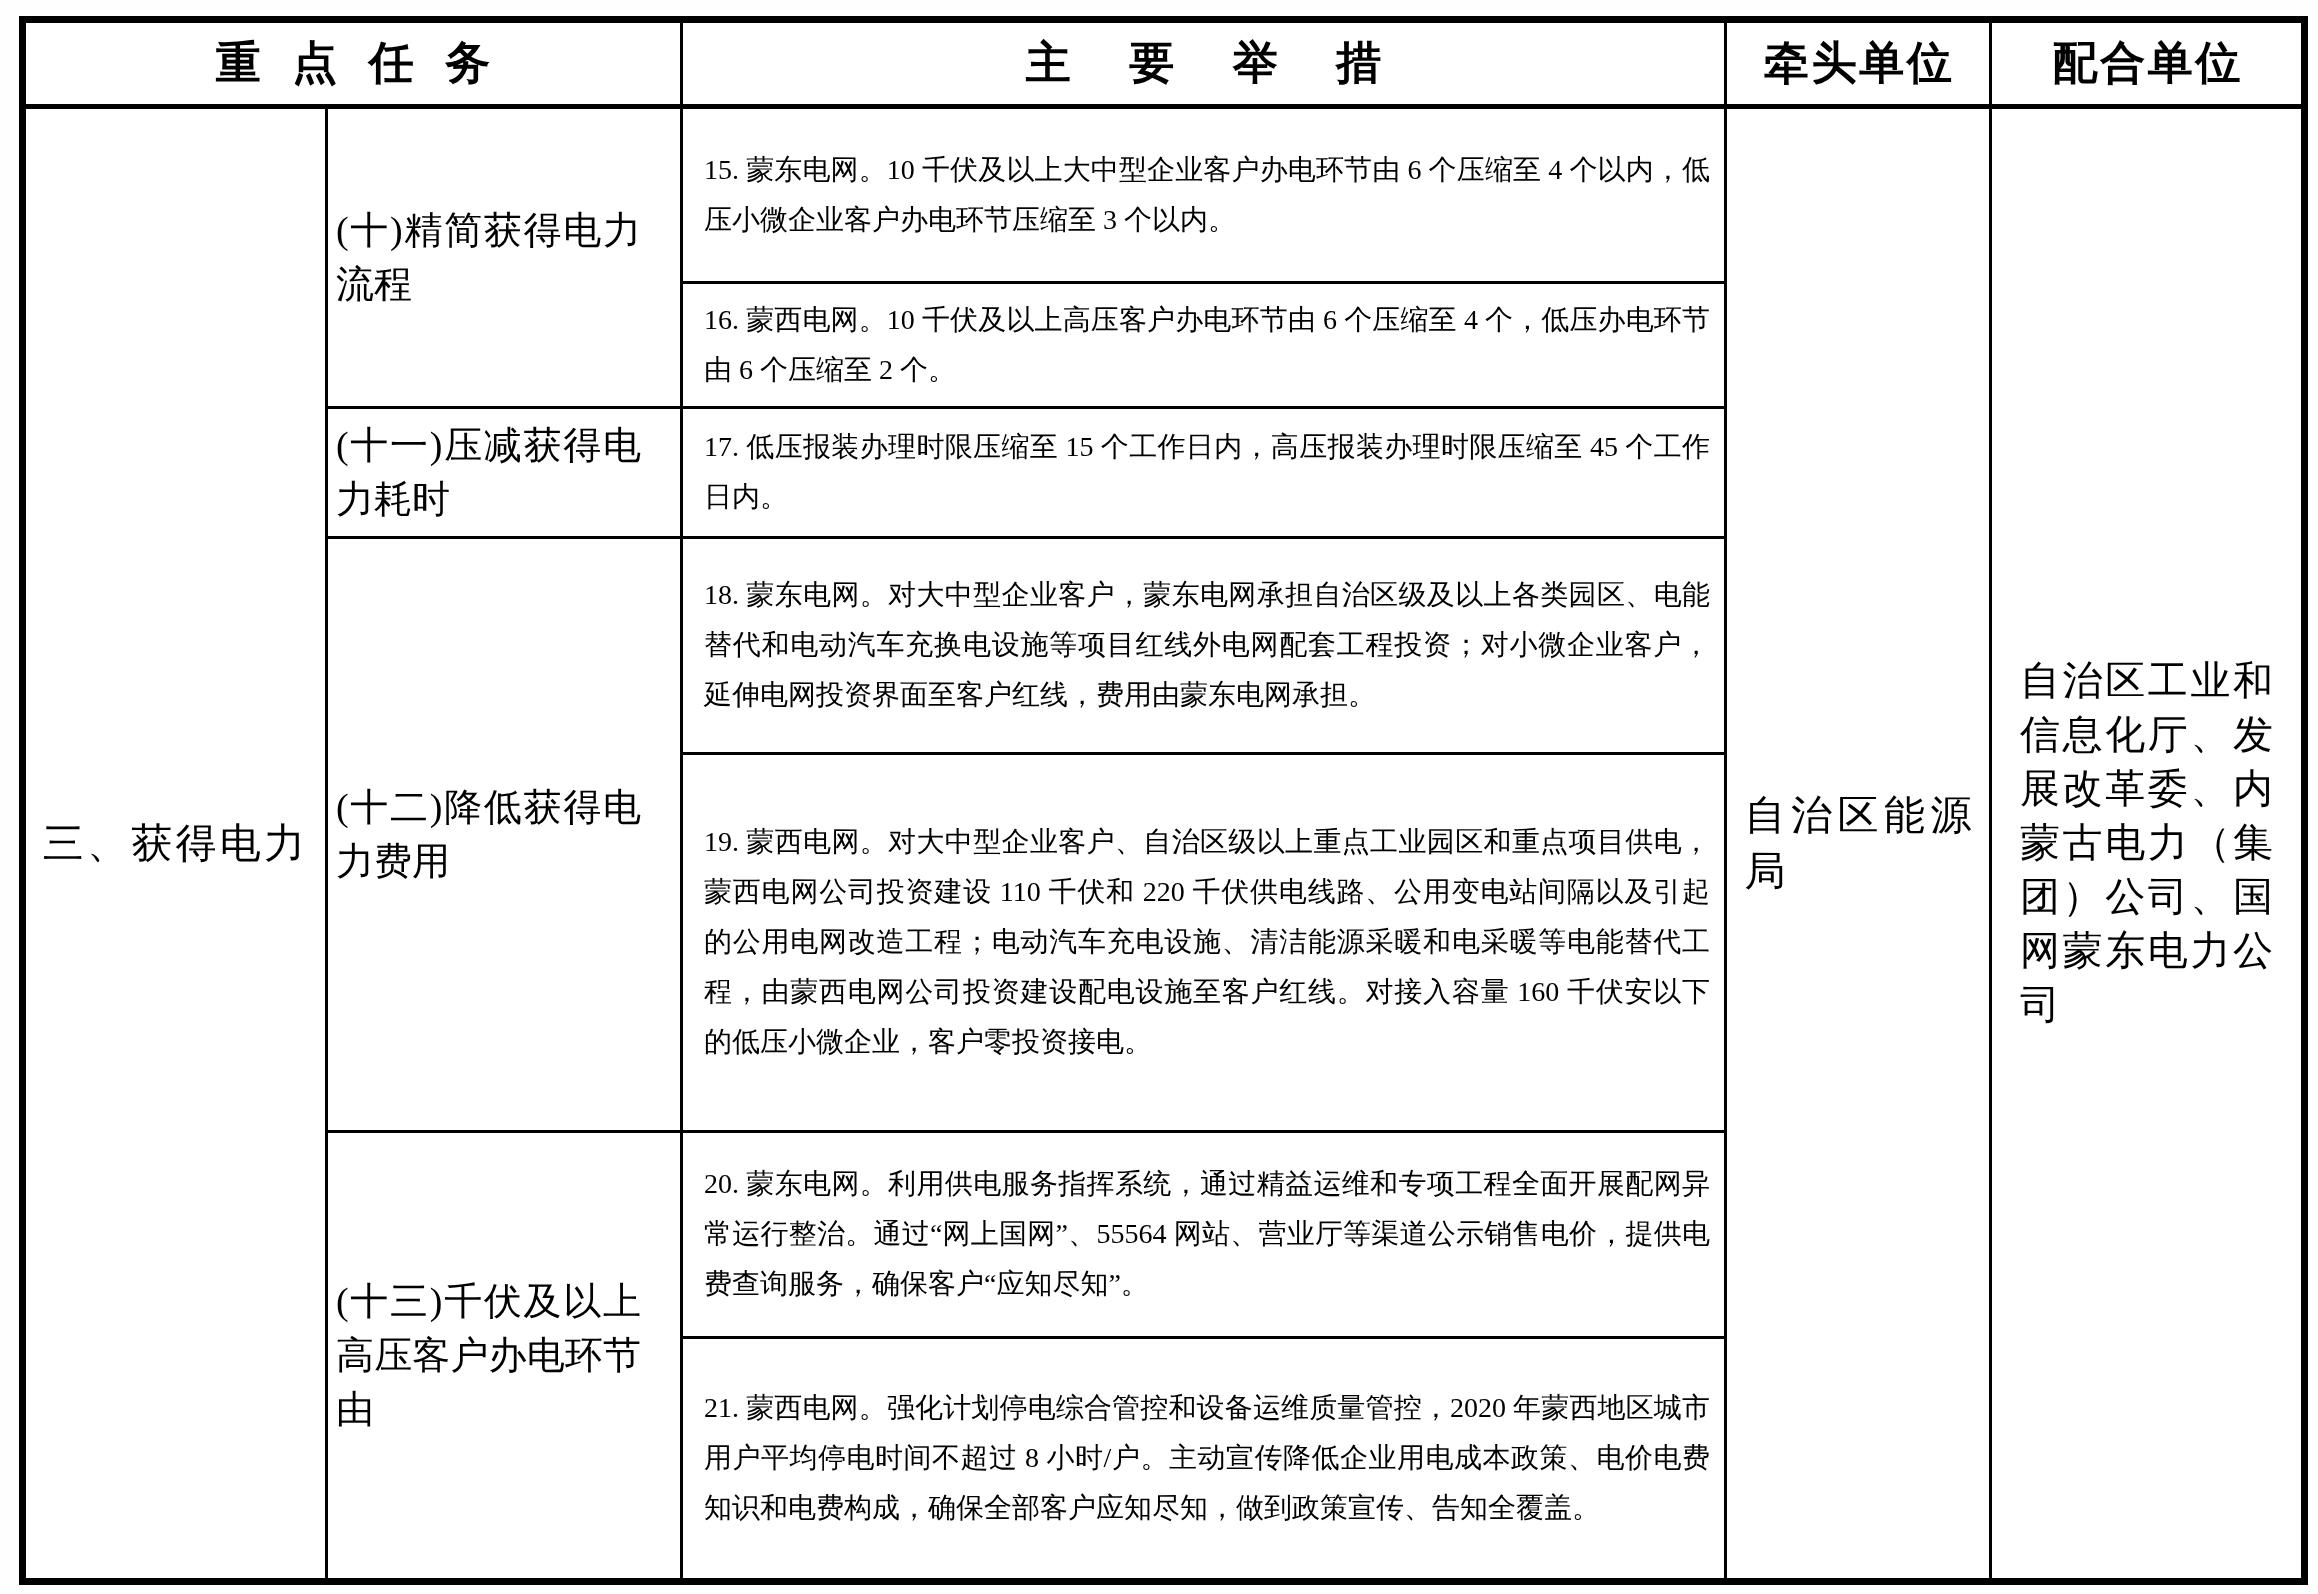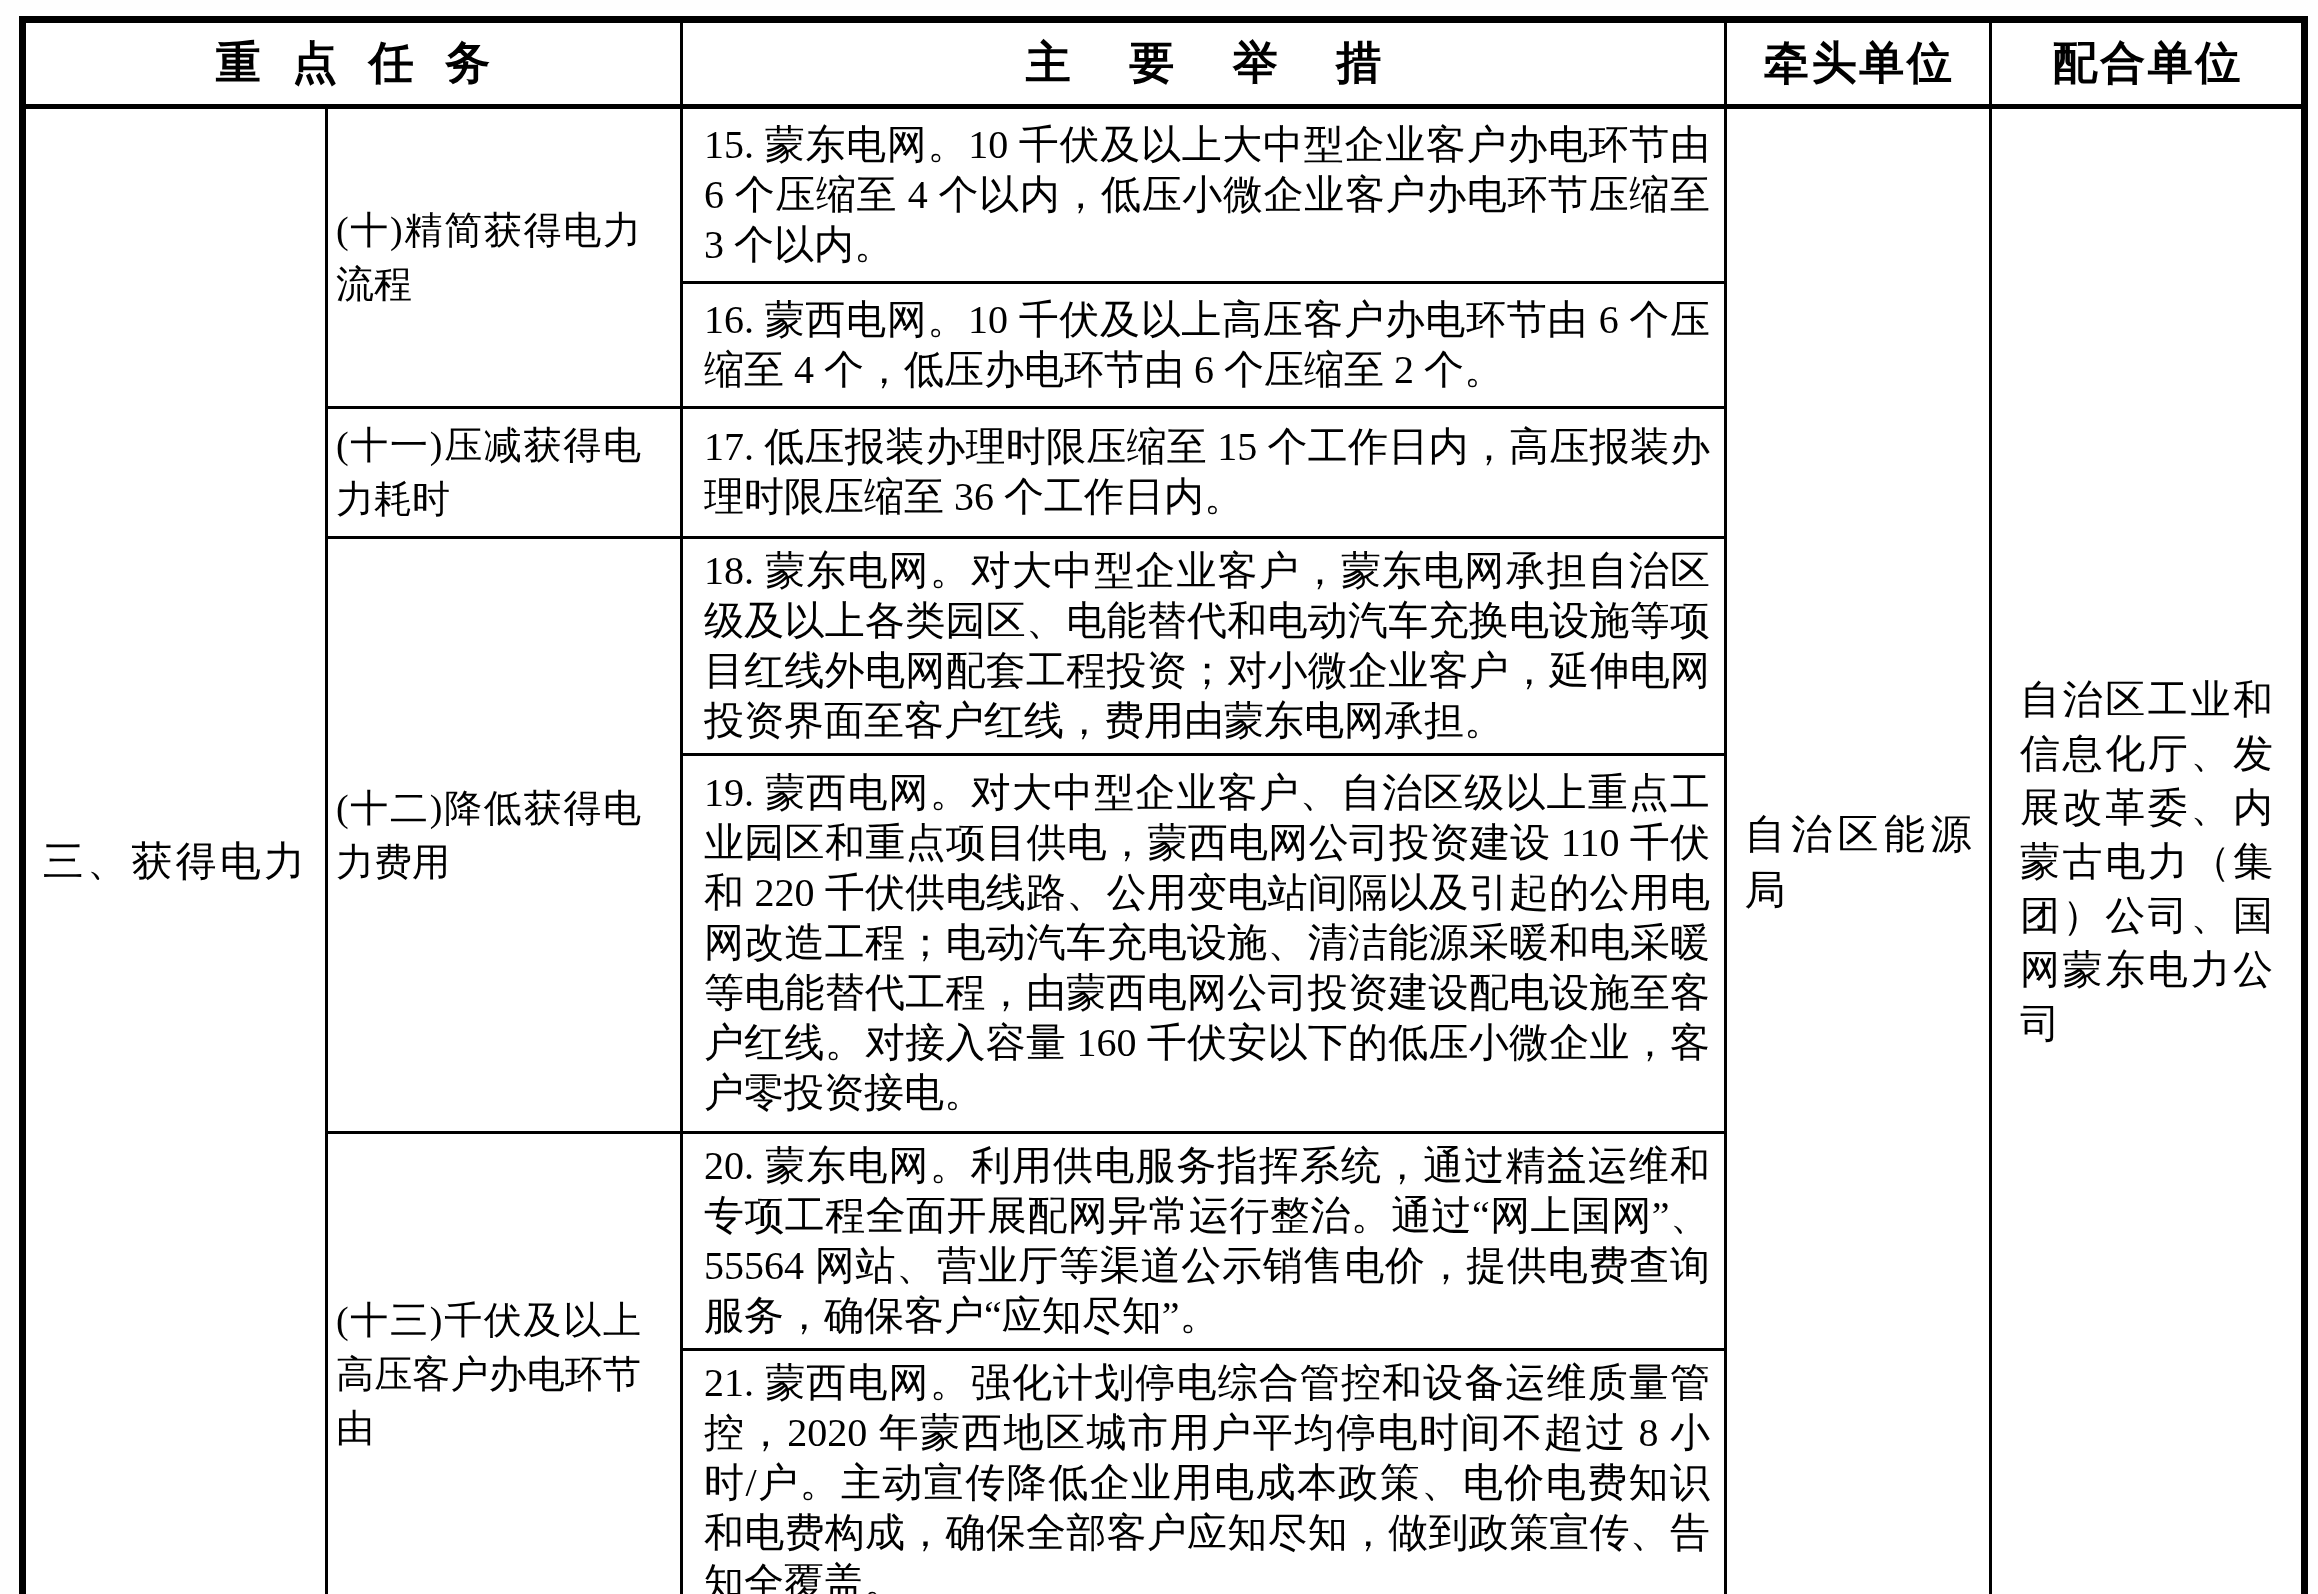--- a/index.html
+++ b/index.html
@@ -59,21 +59,21 @@
     padding: 0 7px;
   }
   td.task {
     font-size: 38px;
     line-height: 54px;
     text-align: justify;
     text-justify: inter-ideograph;
     padding: 0 39px 0 8px;
   }
   td.meas {
-    font-size: 40px;
+    font-size: 28px;
     line-height: 50px;
     text-align: justify;
     text-justify: inter-ideograph;
     padding: 7px 14px 7px 21px;
   }
   td.lead {
     font-size: 41px;
     line-height: 56px;
     text-align: justify;
     text-justify: inter-ideograph;
@@ -136,21 +136,21 @@
       <tr style="height:125px">
         <td class="meas">
           <div>16. 蒙西电网。10 千伏及以上高压客户办电环节由 6 个压缩至 4 个，低压办电环节由 6 个压缩至 2 个。</div>
         </td>
       </tr>
       <tr style="height:130px">
         <td class="task">
           <div>(十一)压减获得电力耗时</div>
         </td>
         <td class="meas">
-          <div>17. 低压报装办理时限压缩至 15 个工作日内，高压报装办理时限压缩至 36 个工作日内。</div>
+          <div>17. 低压报装办理时限压缩至 15 个工作日内，高压报装办理时限压缩至 45 个工作日内。</div>
         </td>
       </tr>
       <tr style="height:216px">
         <td rowspan="2" class="task">
           <div>(十二)降低获得电力费用</div>
         </td>
         <td class="meas">
           <div>18. 蒙东电网。对大中型企业客户，蒙东电网承担自治区级及以上各类园区、电能替代和电动汽车充换电设施等项目红线外电网配套工程投资；对小微企业客户，延伸电网投资界面至客户红线，费用由蒙东电网承担。</div>
         </td>
       </tr>

